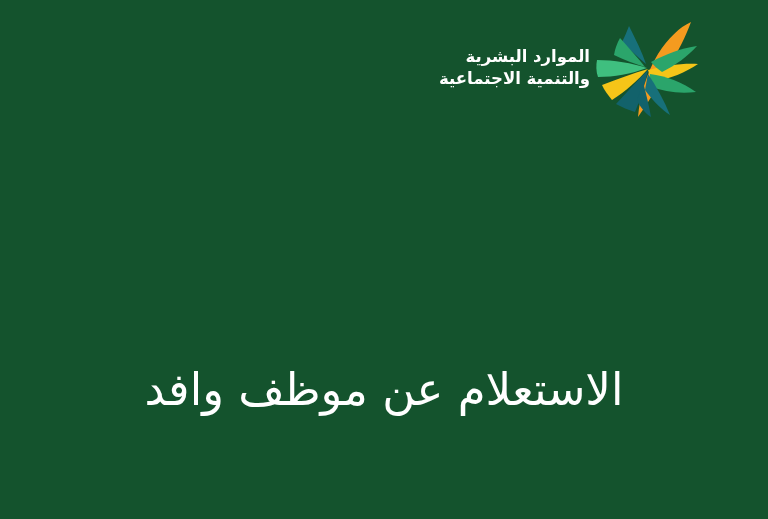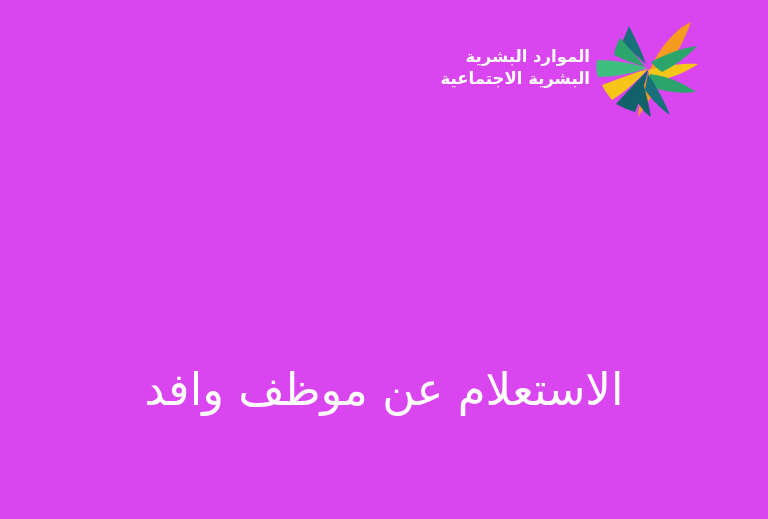--- a/index.html
+++ b/index.html
@@ -12,21 +12,21 @@
     height: 519px;
     overflow: hidden;
     background: #154459;
     font-family: "DejaVu Sans", "Liberation Sans", sans-serif;
   }
 
   .slide {
     position: relative;
     width: 768px;
     height: 519px;
-    background: #d946ef;
+    background: #14532d;
     box-sizing: border-box;
   }
 
   
   .logo-lockup {
     position: absolute;
     top: 22px;
     right: 68px;
     display: flex;
     flex-direction: row;
@@ -114,21 +114,21 @@
 
       <path d="M54 52 C70 54 86 60 100 70 C84 72 68 70 54 64 C54 60 54 56 54 52 Z" fill="#2BA56B"></path>
 
       <path d="M52 52 C60 64 68 78 74 93 C66 88 57 79 49 68 C50 62 51 57 52 52 Z" fill="#17707A"></path>
 
       <path d="M47 60 C50 72 53 83 55 95 C50 92 45 86 41 79 C43 72 45 66 47 60 Z" fill="#12626B"></path>
     </svg>
 
     <div class="logo-wordmark">
       <div class="logo-line logo-line-1">الموارد البشرية</div>
-      <div class="logo-line logo-line-2">البشرية الاجتماعية</div>
+      <div class="logo-line logo-line-2">والتنمية الاجتماعية</div>
     </div>
 
   </div>
 
   <div class="headline-wrap">
     <h1 class="headline">الاستعلام عن موظف وافد</h1>
   </div>
 
 </div>
 

